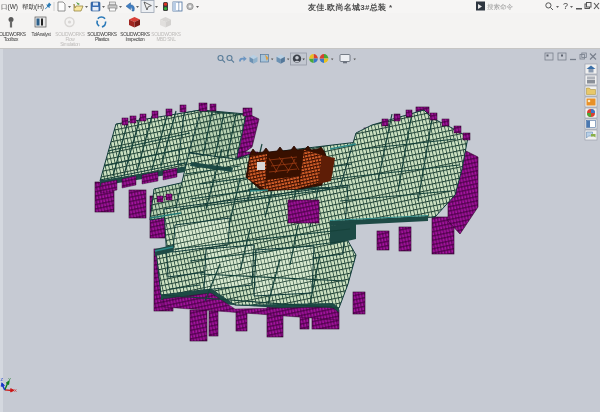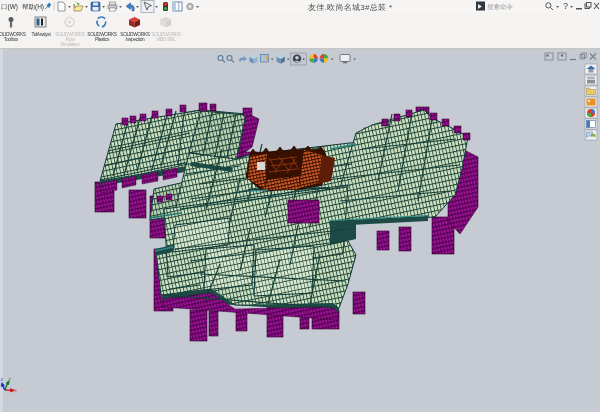--- a/index.html
+++ b/index.html
@@ -3,21 +3,21 @@
 <meta charset="utf-8">
 <style>
   html,body{margin:0;padding:0;}
   body{width:600px;height:412px;overflow:hidden;font-family:"Liberation Sans",sans-serif;position:relative;background:#c6cad3;}
   .menubar{position:absolute;left:0;top:0;width:600px;height:13px;background:#f6f5f4;}
   .ribbon{position:absolute;left:0;top:13px;width:600px;height:35px;background:#f4f3f2;border-bottom:1px solid #c6c5c4;}
   .menutext{position:absolute;top:2.5px;font-size:6.5px;color:#333;}
   .rbtn{position:absolute;top:0;width:34px;text-align:center;}
   .rbtn .t{font-size:4.8px;line-height:5px;color:#3a3a3a;margin-top:0px;letter-spacing:-0.3px;}
   .rbtn.gray .t{color:#bdbbb9;}
-  .title{position:absolute;top:2px;left:308px;font-size:8px;letter-spacing:0.3px;color:#4a4a4a;}
+  .title{position:absolute;top:2px;left:308px;font-size:8px;letter-spacing:0.3px;color:#4a4a4a;font-weight:bold;}
   .searchtxt{position:absolute;top:3px;left:487px;font-size:6.5px;color:#9a9a9a;}
 </style>
 </head>
 <body>
 
 <div class="menubar">
   <span class="menutext" style="left:1px;">口(W)</span>
   <span class="menutext" style="left:22px;">帮助(H)</span>
   <svg style="position:absolute;left:0;top:0;" width="600" height="13">
 

